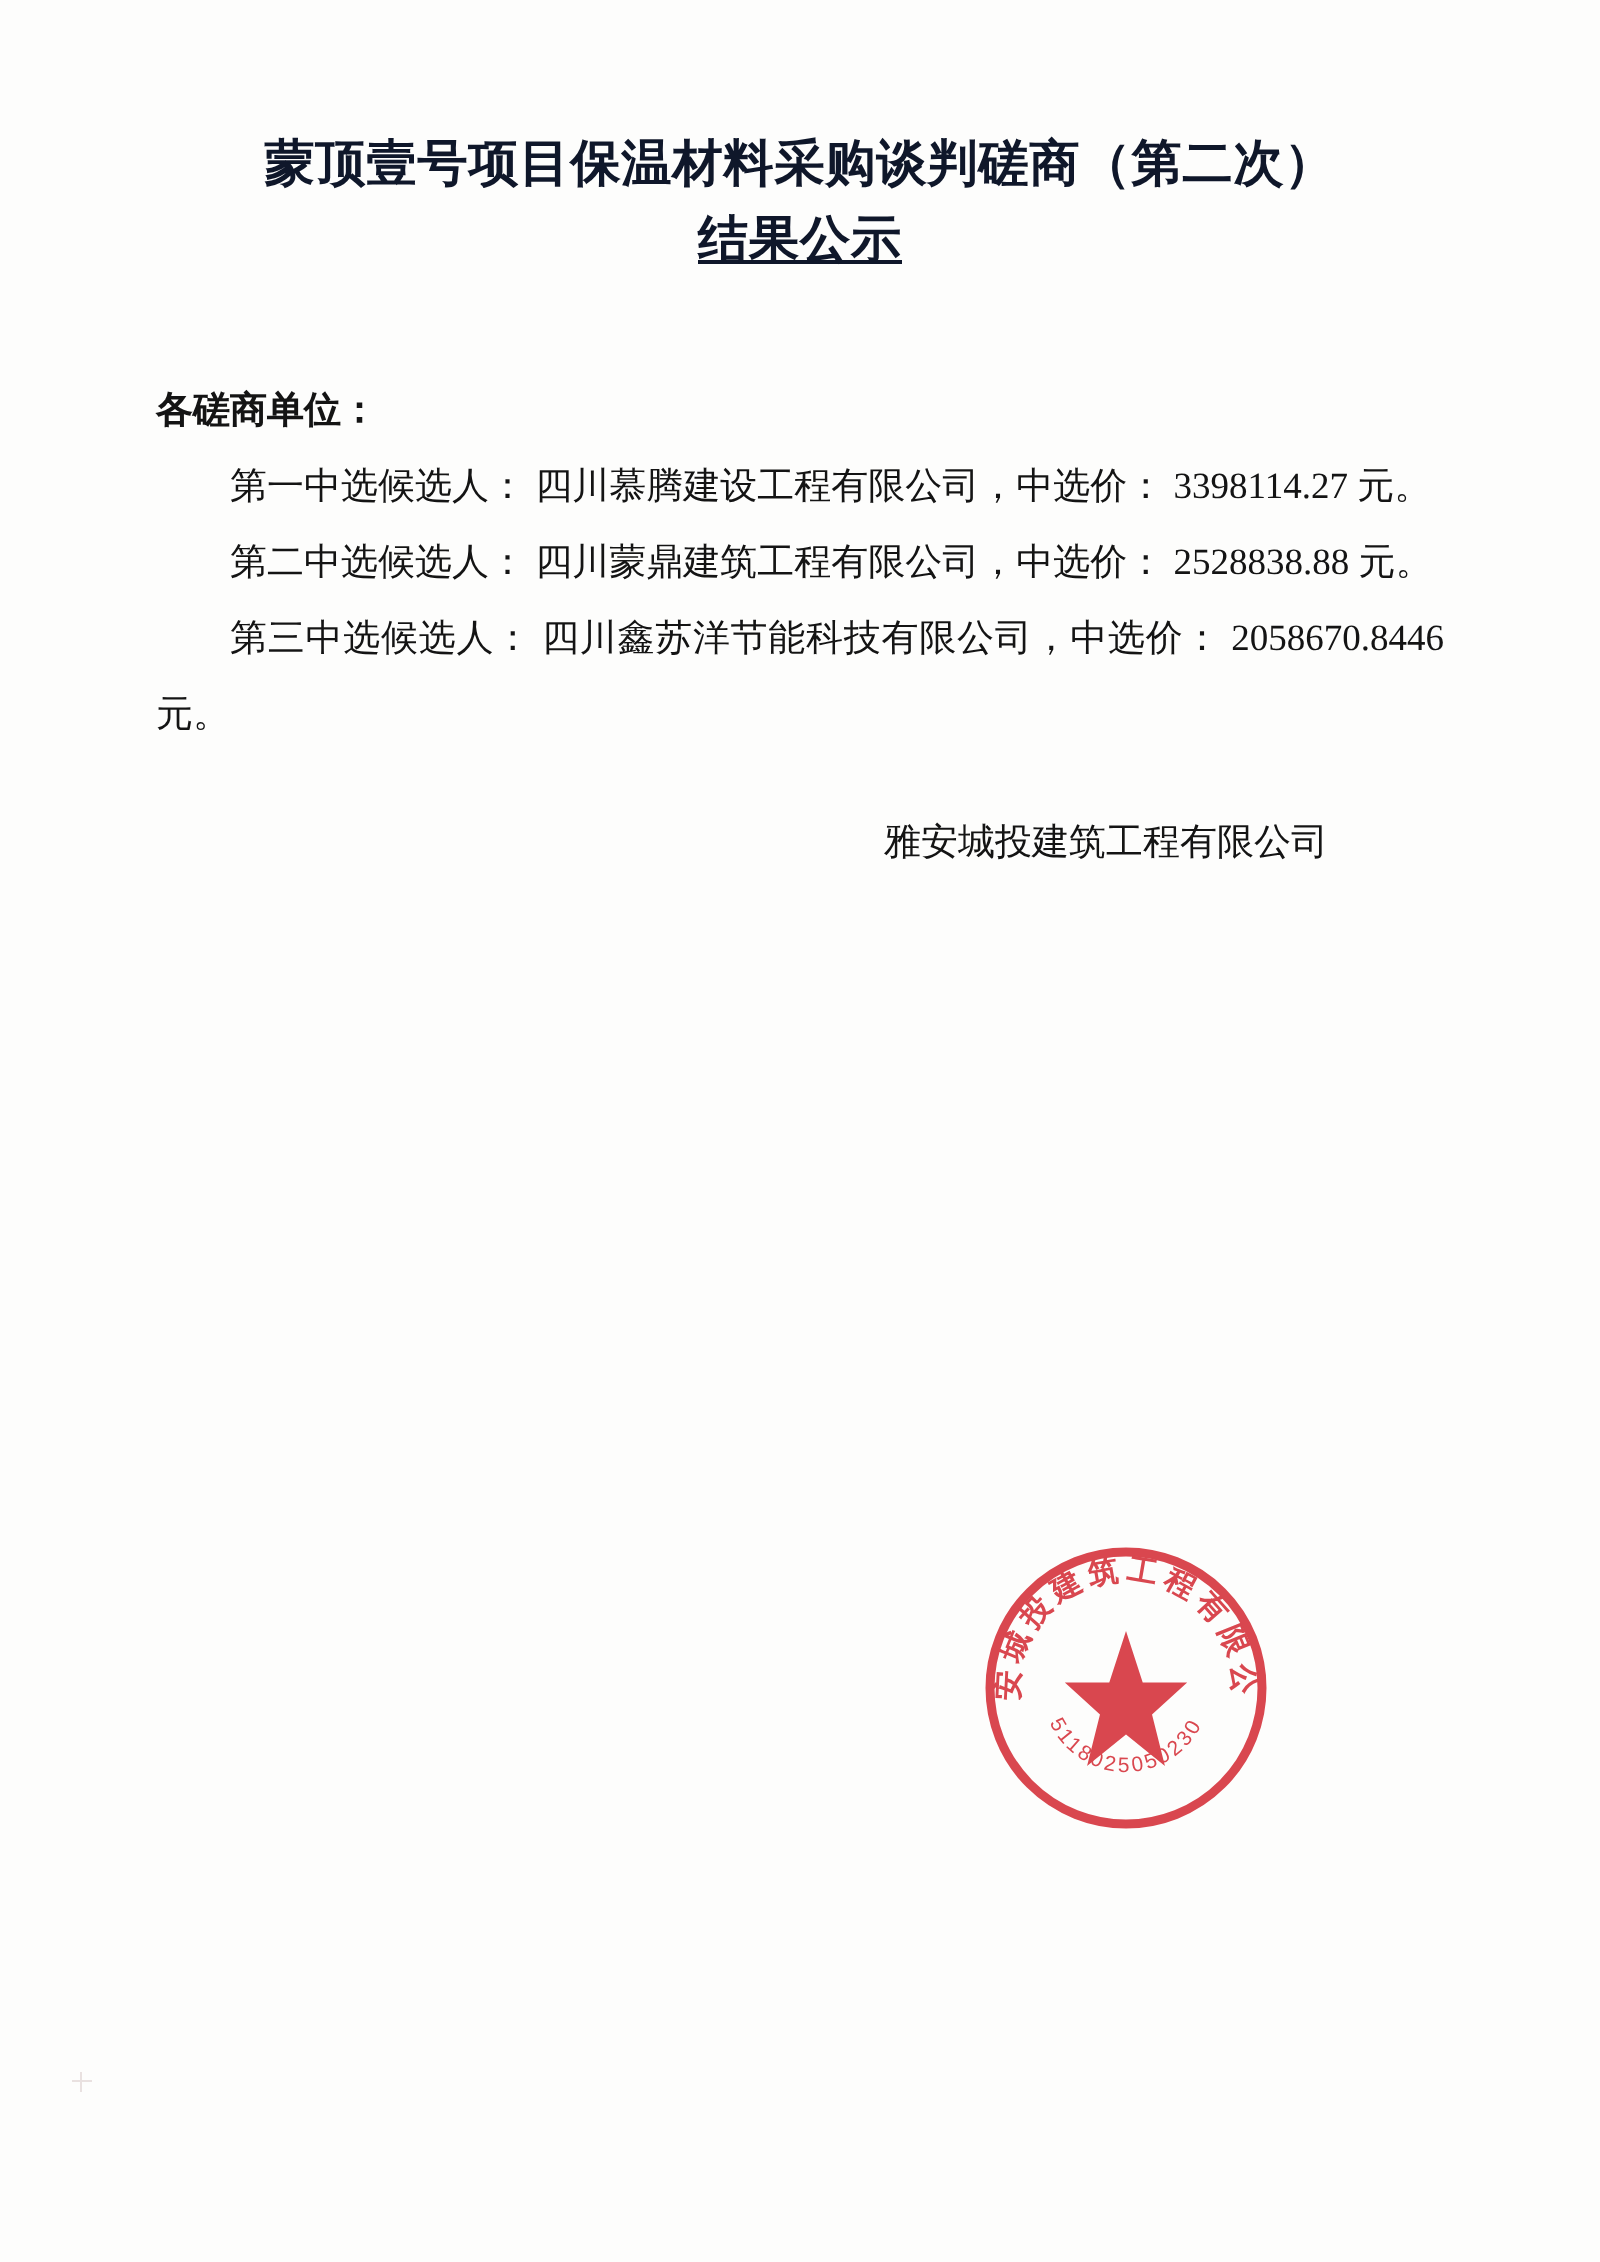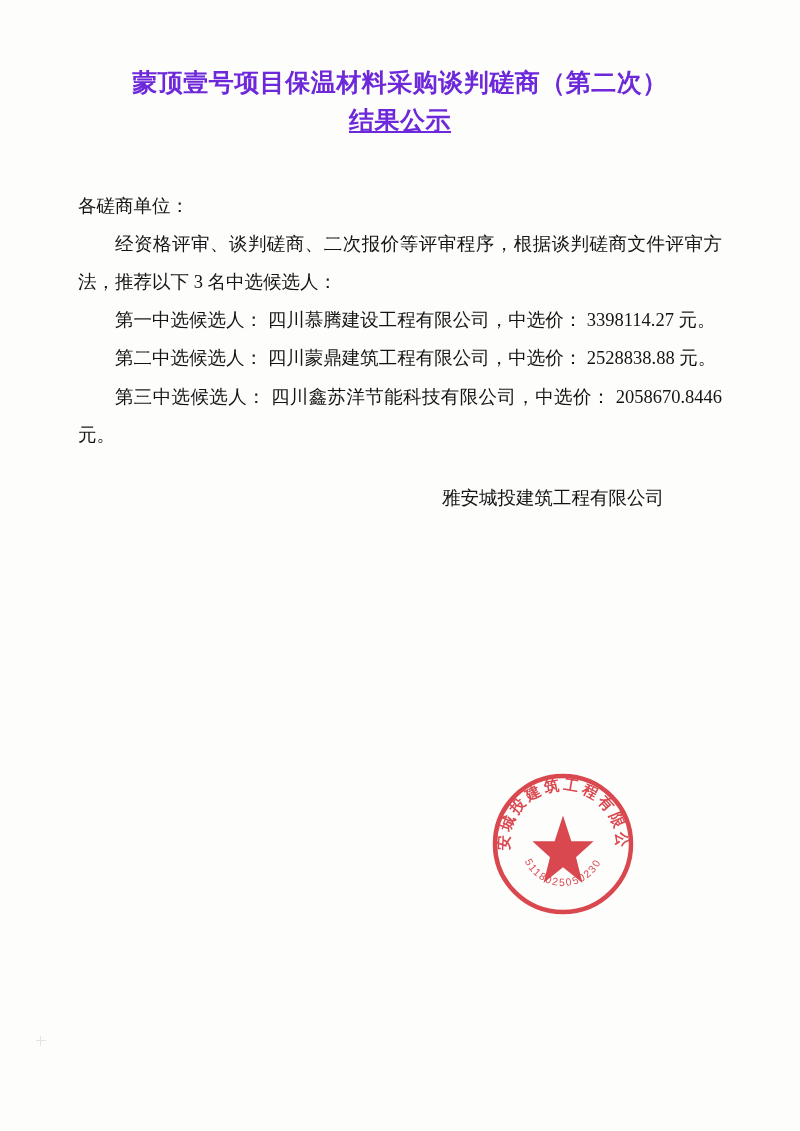--- a/index.html
+++ b/index.html
@@ -25,39 +25,40 @@
     left: 78px;
     top: 64px;
     width: 644px;
   }
   .title {
     text-align: center;
     font-size: 25px;
     font-weight: bold;
     line-height: 1.5;
     letter-spacing: 0.5px;
-    color: #6d28d9;
+    color: #0f172a;
     margin: 0 0 0 0;
     font-family: "Liberation Serif", "DejaVu Serif", serif;
   }
   .title .line2 {
     display: block;
     text-decoration: underline;
   }
   .body-block {
     margin-top: 48px;
     font-size: 18.5px;
     line-height: 2.06;
     color: #141414;
     text-align: justify;
     text-justify: inter-ideograph;
   }
   .p {
     margin: 0;
     text-indent: 0;
+    font-weight: bold;
   }
   .p-indent {
     margin: 0;
     text-indent: 2em;
   }
   .sig {
     margin-top: 26px;
     text-align: right;
     font-size: 18.5px;
     line-height: 2.0;
@@ -109,21 +110,20 @@
 
   <div class="doc">
 
     <h1 class="title">
       <span>蒙顶壹号项目保温材料采购谈判磋商（第二次）</span>
       <span class="line2">结果公示</span>
     </h1>
 
     <div class="body-block">
       <p class="p">各磋商单位：</p>
-      <p class="p-indent">经资格评审、谈判磋商、二次报价等评审程序，根据谈判磋商文件评审方法，推荐以下 3 名中选候选人：</p>
       <p class="p-indent">第一中选候选人： 四川慕腾建设工程有限公司，中选价： 3398114.27 元。</p>
       <p class="p-indent">第二中选候选人： 四川蒙鼎建筑工程有限公司，中选价： 2528838.88 元。</p>
       <p class="p-indent">第三中选候选人： 四川鑫苏洋节能科技有限公司，中选价： 2058670.8446 元。</p>
     </div>
 
     <div class="sig">
       <div>雅安城投建筑工程有限公司</div>
     </div>
 
   </div>

